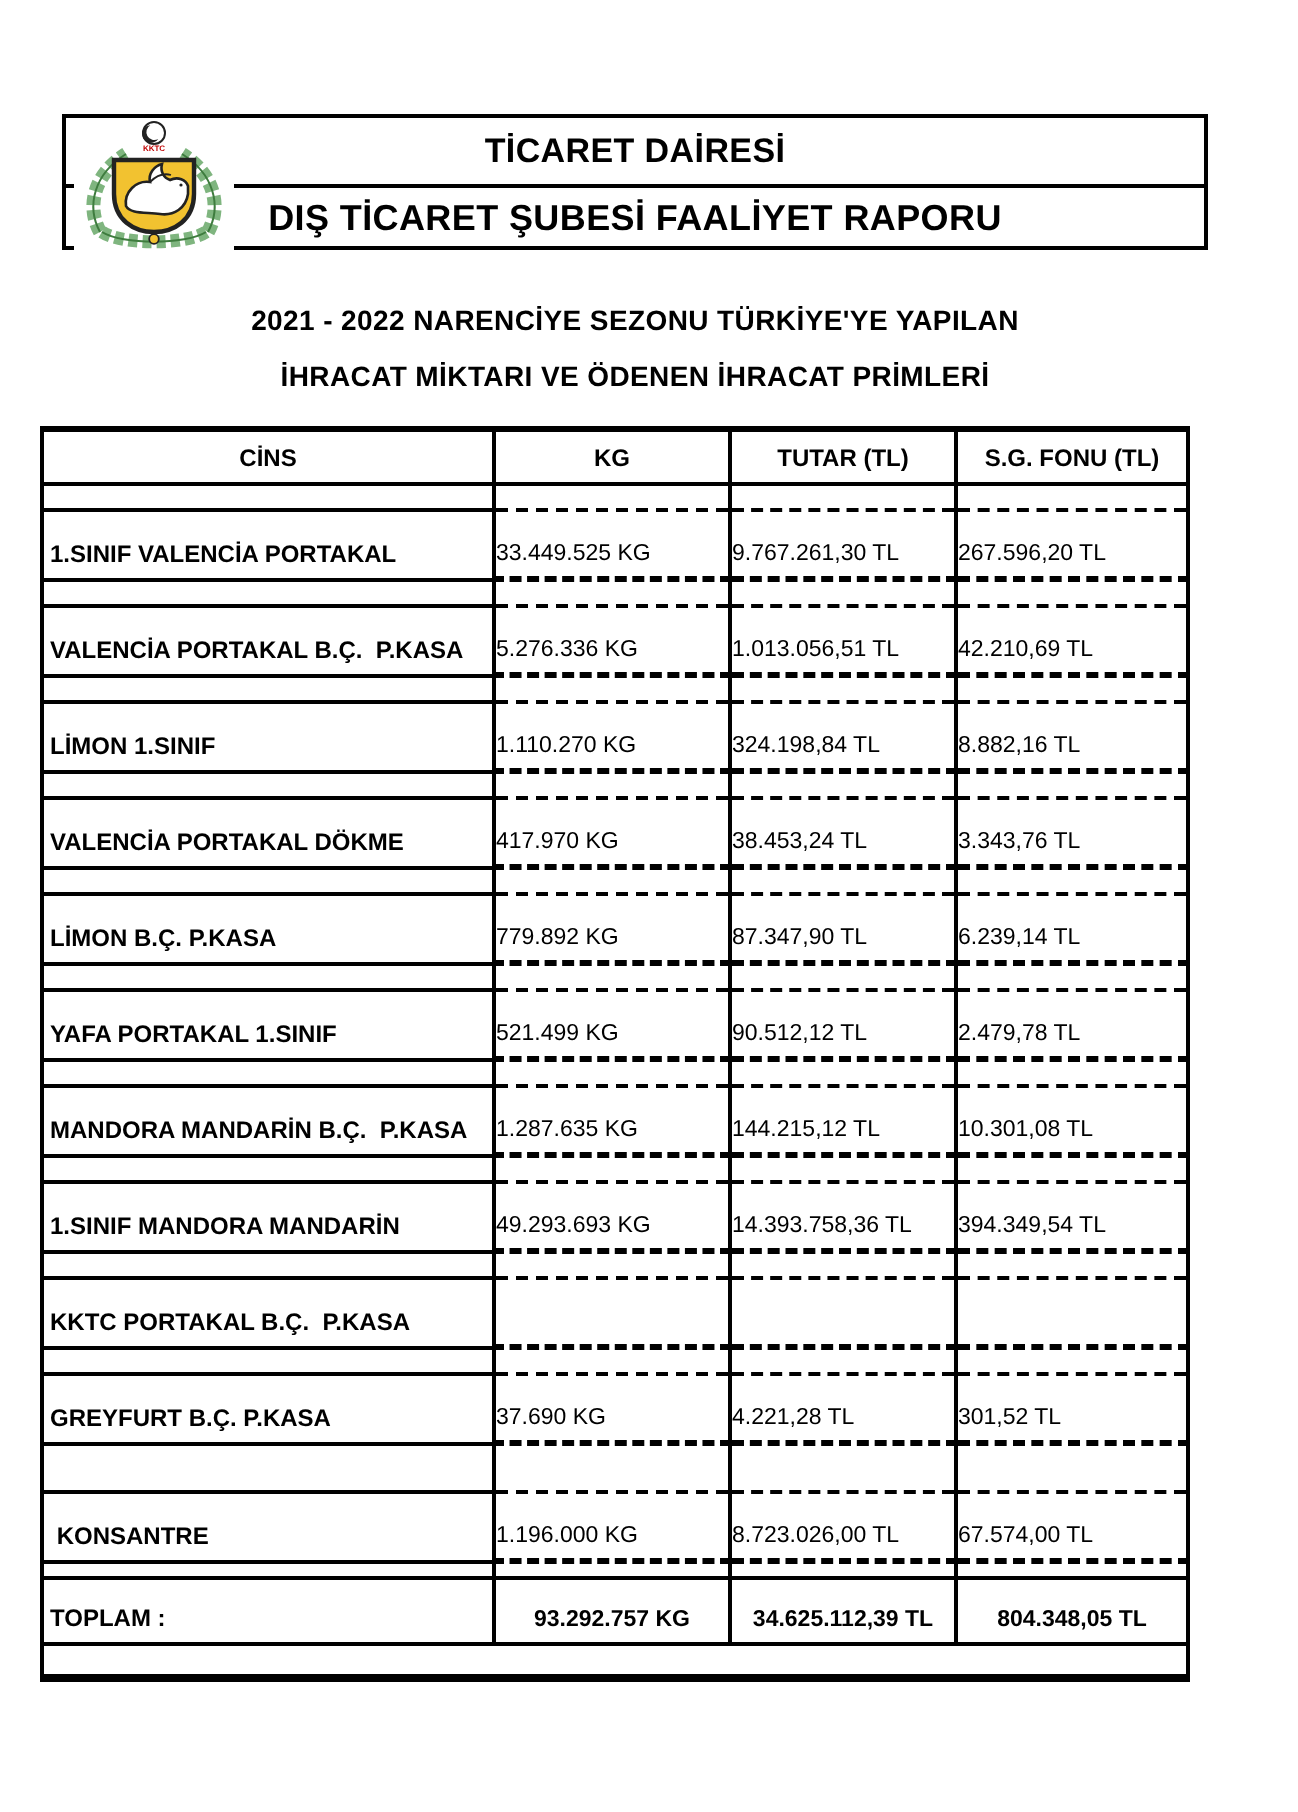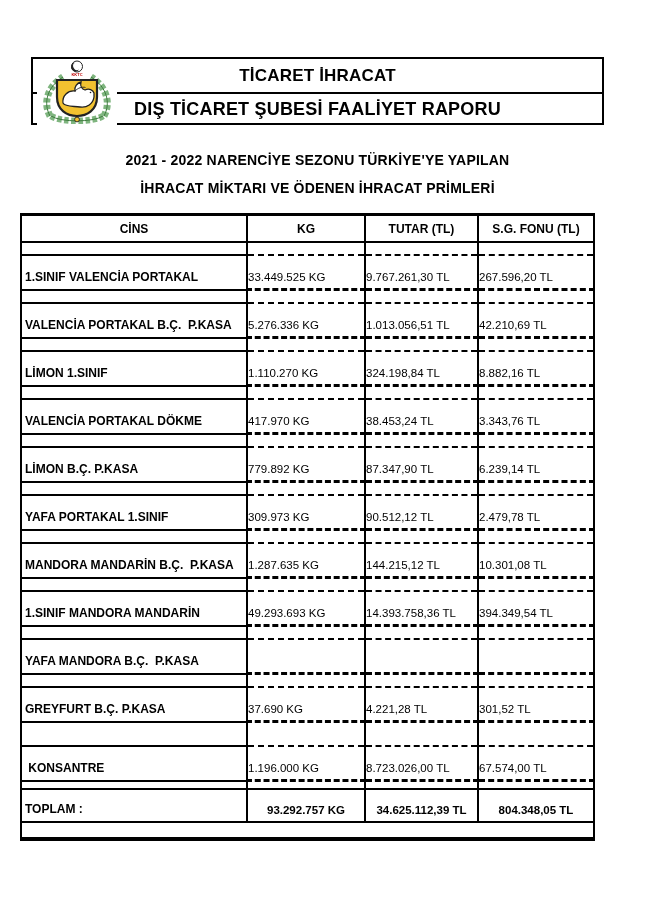--- a/index.html
+++ b/index.html
@@ -105,21 +105,21 @@
 
       <path d="M26,44 C25,37 31,31 38,32 C37,28 40,24 44,23 C43,27 45,30 48,31 C52,29 56,31 57,34 L57,38 C56,45 50,49 43,48 C36,47 28,48 26,44 Z" fill="#fff" stroke="#222" stroke-width="1.3"></path>
       <path d="M38,32 C41,29 45,27.5 48.5,28.5" fill="none" stroke="#222" stroke-width="0.9"></path>
       <circle cx="53.5" cy="33.5" r="0.8" fill="#222"></circle>
 
       <circle cx="40" cy="60.5" r="2.4" fill="#F2C230" stroke="#222" stroke-width="0.9"></circle>
     </svg>
   </div>
 
   <div class="header-box">
-    <div class="header-row1">TİCARET İHRACAT</div>
+    <div class="header-row1">TİCARET DAİRESİ</div>
     <div class="header-row2">DIŞ TİCARET ŞUBESİ FAALİYET RAPORU</div>
   </div>
 
   <div class="report-title">
     <div>2021 - 2022 NARENCİYE SEZONU TÜRKİYE'YE YAPILAN</div>
     <div>İHRACAT MİKTARI VE ÖDENEN İHRACAT PRİMLERİ</div>
   </div>
 
   <table class="report">
     <colgroup>
@@ -198,21 +198,21 @@
           <td class="value">6.239,14 TL</td>
         </tr>
         <tr class="spacer-row">
           <td></td>
           <td></td>
           <td></td>
           <td></td>
         </tr>
         <tr class="data-row">
           <td class="label">YAFA PORTAKAL 1.SINIF</td>
-          <td class="value">309.973 KG</td>
+          <td class="value">521.499 KG</td>
           <td class="value">90.512,12 TL</td>
           <td class="value">2.479,78 TL</td>
         </tr>
         <tr class="spacer-row">
           <td></td>
           <td></td>
           <td></td>
           <td></td>
         </tr>
         <tr class="data-row">
@@ -233,21 +233,21 @@
           <td class="value">14.393.758,36 TL</td>
           <td class="value">394.349,54 TL</td>
         </tr>
         <tr class="spacer-row">
           <td></td>
           <td></td>
           <td></td>
           <td></td>
         </tr>
         <tr class="data-row">
-          <td class="label">YAFA MANDORA B.Ç.  P.KASA</td>
+          <td class="label">KKTC PORTAKAL B.Ç.  P.KASA</td>
           <td class="value"></td>
           <td class="value"></td>
           <td class="value"></td>
         </tr>
         <tr class="spacer-row">
           <td></td>
           <td></td>
           <td></td>
           <td></td>
         </tr>

